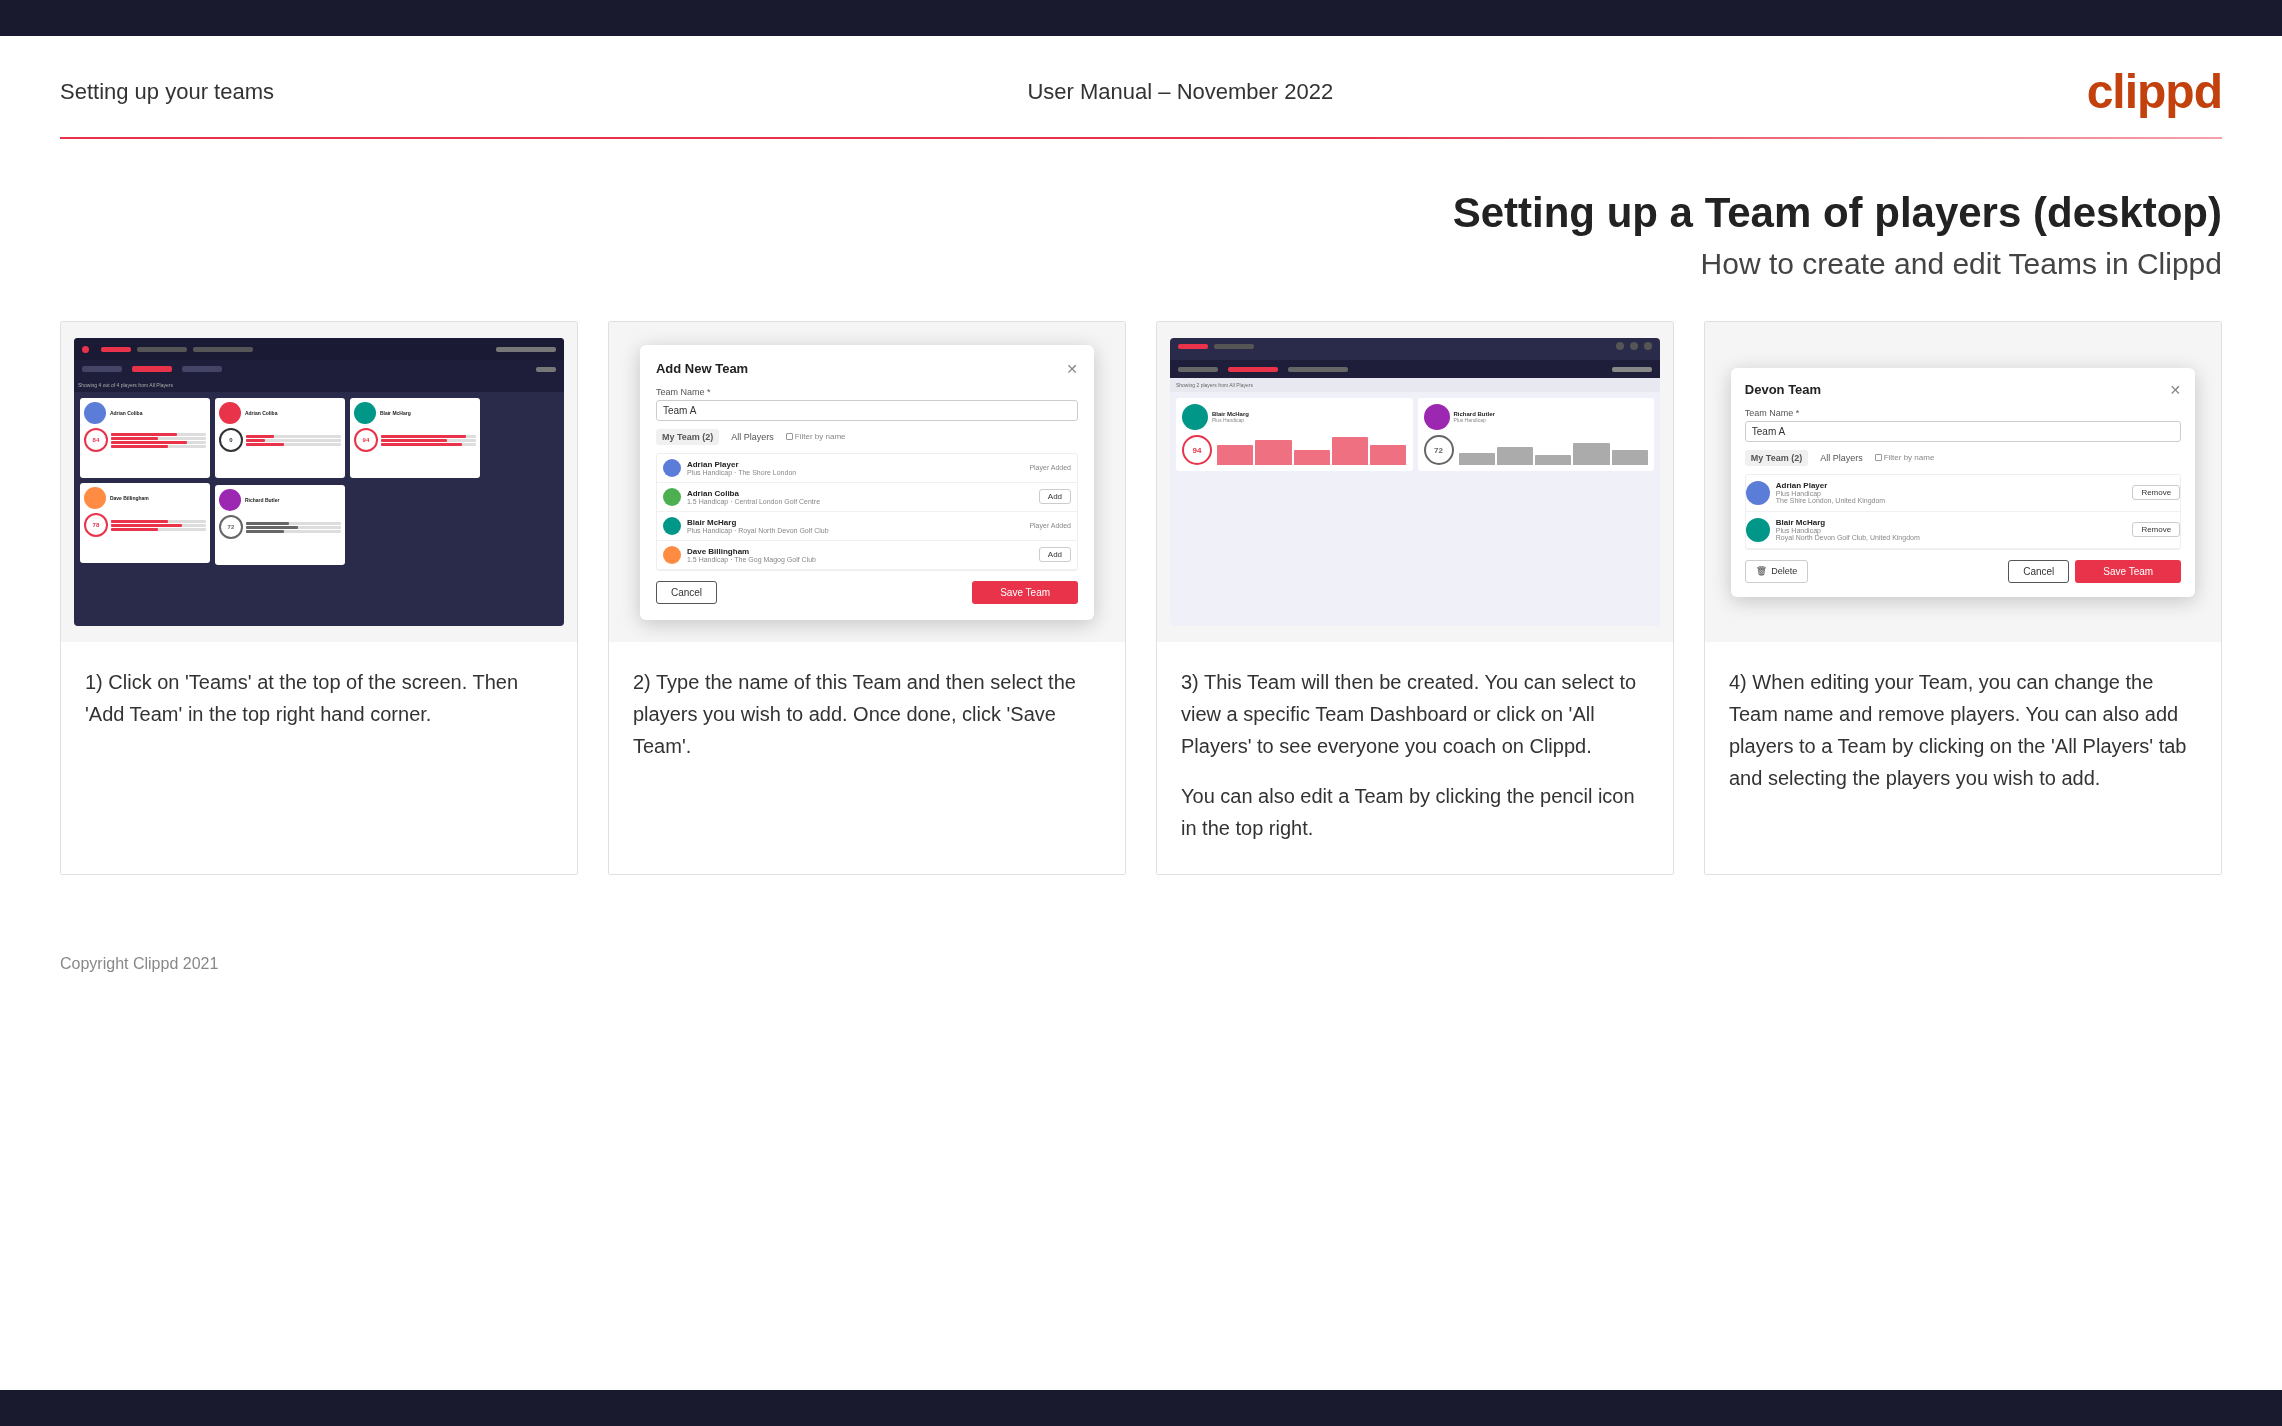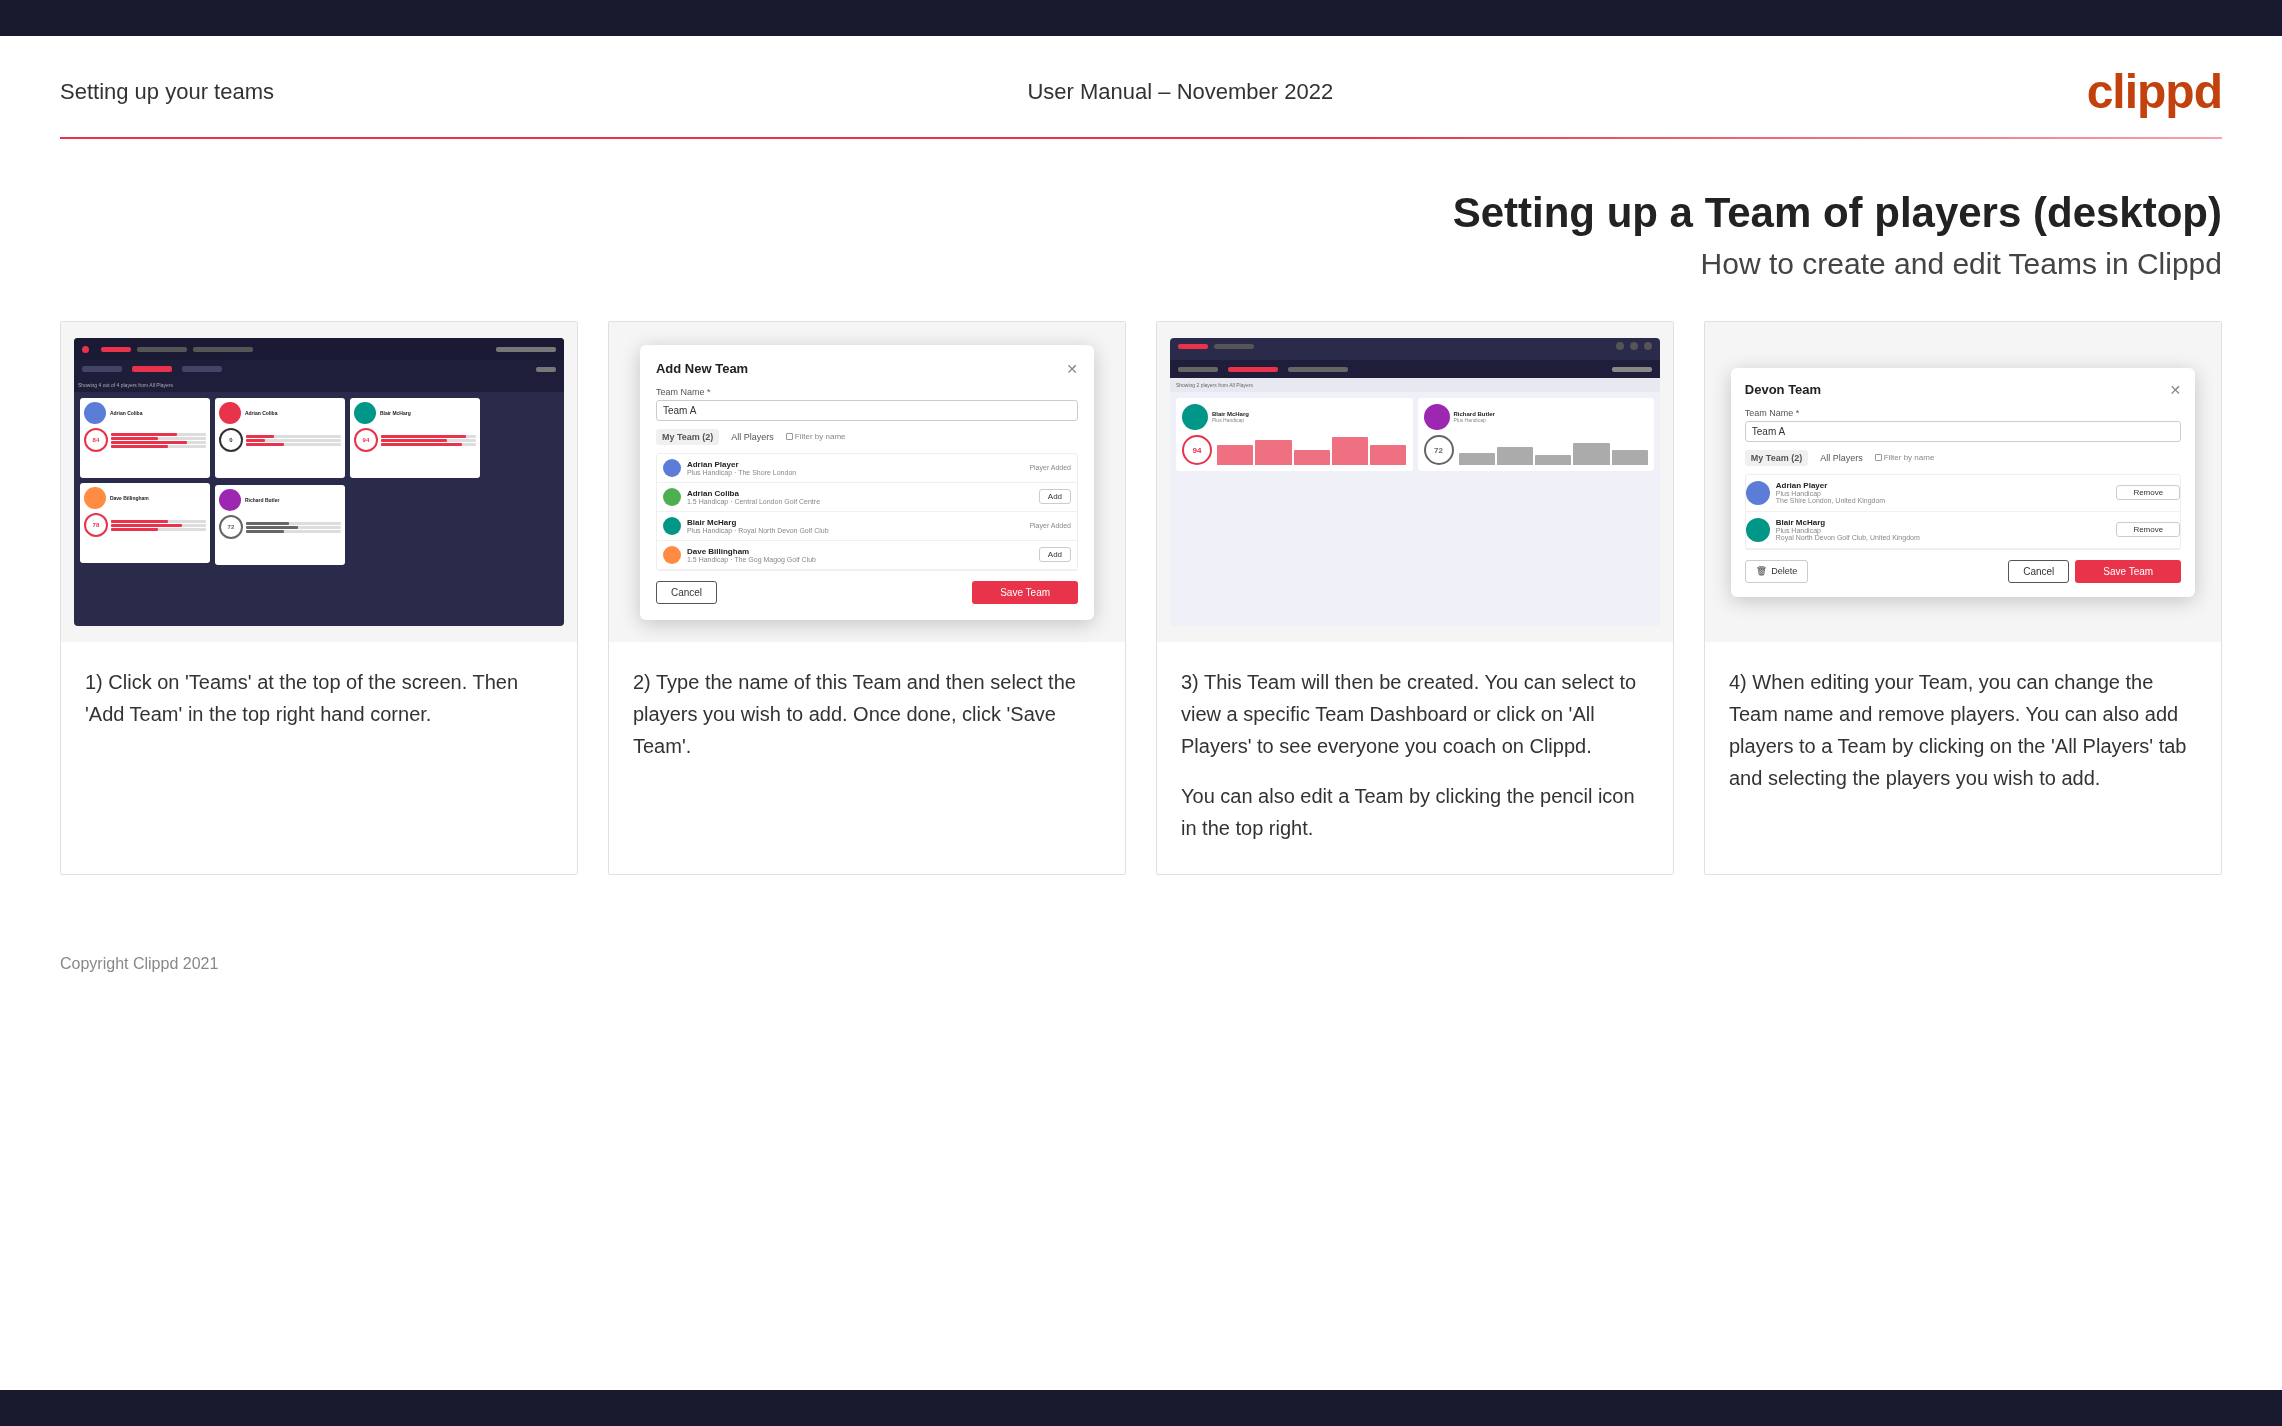--- a/index.html
+++ b/index.html
@@ -453,21 +453,21 @@
       display: flex;
       align-items: center;
       padding: 6px 0;
       border-bottom: 1px solid #f0f0f0;
       gap: 6px;
     }
     .edit-modal-remove-btn {
       background: #fff;
       border: 1px solid #ccc;
       border-radius: 3px;
-      padding: 2px 16px;
+      padding: 2px 8px;
       font-size: 8px;
       color: #333;
       cursor: pointer;
     }
     .edit-modal-delete-btn {
       background: #fff;
       border: 1px solid #ccc;
       border-radius: 3px;
       padding: 5px 10px;
       font-size: 9px;

